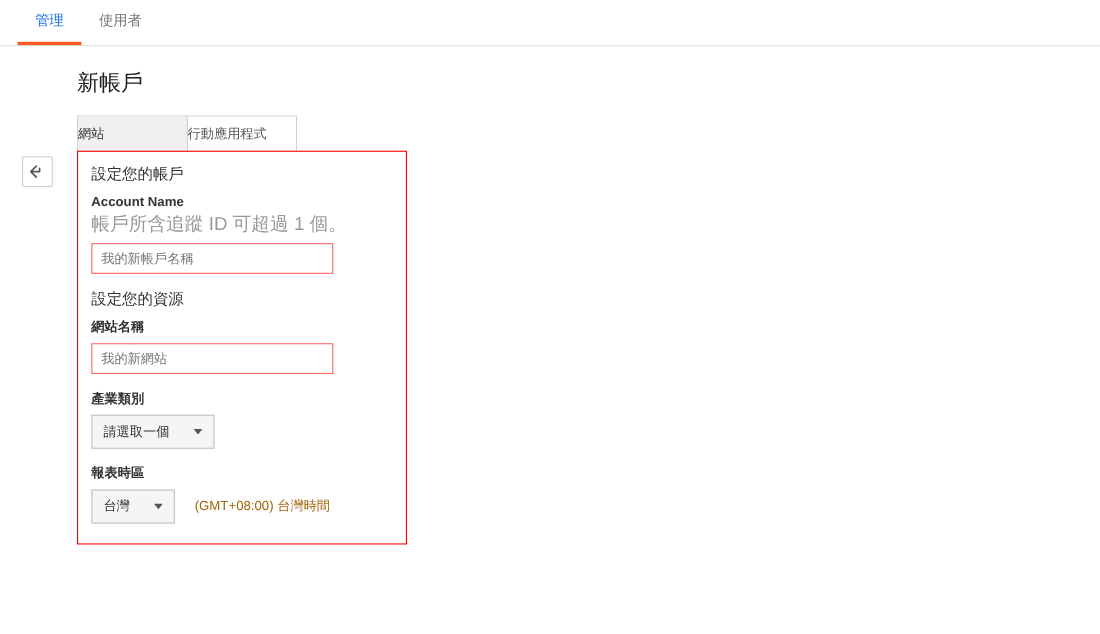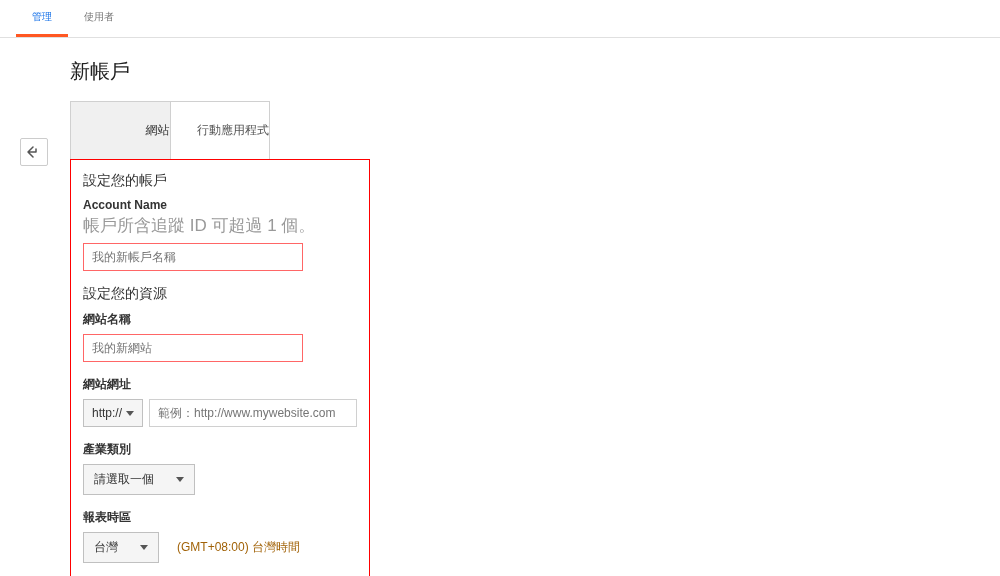--- a/index.html
+++ b/index.html
@@ -1,29 +1,29 @@
 <!DOCTYPE html>
 <html><head>
   <meta charset="utf-8">
   <style>
     * { margin: 0; padding: 0; box-sizing: border-box; }
     body { font-family: Arial, "Microsoft JhengHei", sans-serif; font-size: 13px; color: #333; background: #fff; }
     
     .top-tabs { border-bottom: 1px solid #e0e0e0; display: flex; padding-left: 16px; }
-    .top-tab { padding: 10px 16px; cursor: pointer; color: #757575; font-size: 10px; }
+    .top-tab { padding: 10px 16px; cursor: pointer; color: #757575; font-size: 13px; }
     .top-tab.active { color: #1a73e8; border-bottom: 3px solid #ff5722; }
     
     .content { padding: 20px 0 20px 70px; position: relative; }
     .back-btn { position: absolute; left: 20px; top: 100px; width: 28px; height: 28px; border: 1px solid #ccc; border-radius: 2px; display: flex; align-items: center; justify-content: center; cursor: pointer; background:#fff; }
     
     .page-title { font-size: 20px; font-weight: 400; margin-bottom: 16px; color: #212121; }
     .section-prompt { font-size: 13px; color: #333; margin-bottom: 12px; }
     
     .toggle-tabs { display: flex; border: 1px solid #d0d0d0; width: 200px; }
-    .toggle-tab { flex: 1; text-align: right; padding: 20px 0; font-size: 12px; cursor: pointer; color: #555; background:#fff; }
+    .toggle-tab { flex: 1; text-align: left; padding: 7px 0; font-size: 12px; cursor: pointer; color: #555; background:#fff; }
     .toggle-tab.active { background: #f0f0f0; color:#333; }
     .toggle-tab:first-child { border-right: 1px solid #d0d0d0; }
     
     .form-box { border: 1px solid #ff0000; padding: 12px 12px 18px 12px; margin-top: -1px; width: 300px; position: relative; }
     
     .section-heading { font-size: 14px; color: #333; margin: 8px 0 8px 0; font-weight: 400; }
     .section-heading.first { margin-top: 0; }
     
     .field-label { font-size: 12px; color: #333; font-weight: 600; margin-bottom: 2px; display:block; }
     .field-note { font-size: 17px; color: #999; margin-bottom: 6px; }
@@ -76,31 +76,20 @@
     </div>
 
     <div class="section-heading">設定您的資源</div>
 
     <div class="field-group">
       <span class="field-label">網站名稱</span>
       <div style="height:4px"></div>
       <input class="text-input red-b" placeholder="我的新網站" style="">
     </div>
 
-    <div class="field-group">
-      <span class="field-label">網站網址</span>
-      <div style="height:4px"></div>
-      <div class="url-row">
-        <div class="proto-select">
-          <span>http://</span>
-          <span class="caret"></span>
-        </div>
-        <input class="url-input" style="width: 260px;" placeholder="範例：http://www.mywebsite.com">
-      </div>
-    </div>
 
     <div class="field-group">
       <span class="field-label">產業類別</span>
       <div style="height:4px"></div>
       <div class="dropdown">
         <span>請選取一個</span>
         <span class="caret"></span>
       </div>
     </div>
 

